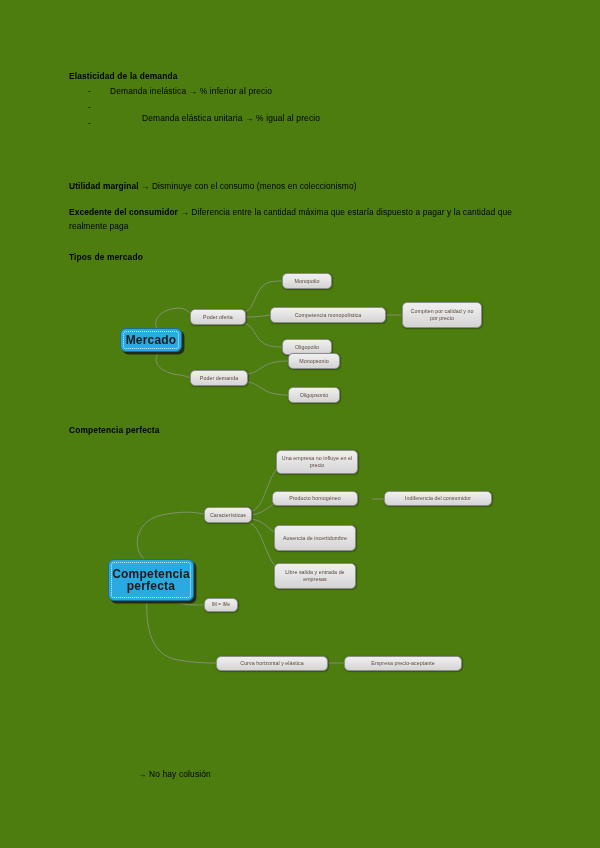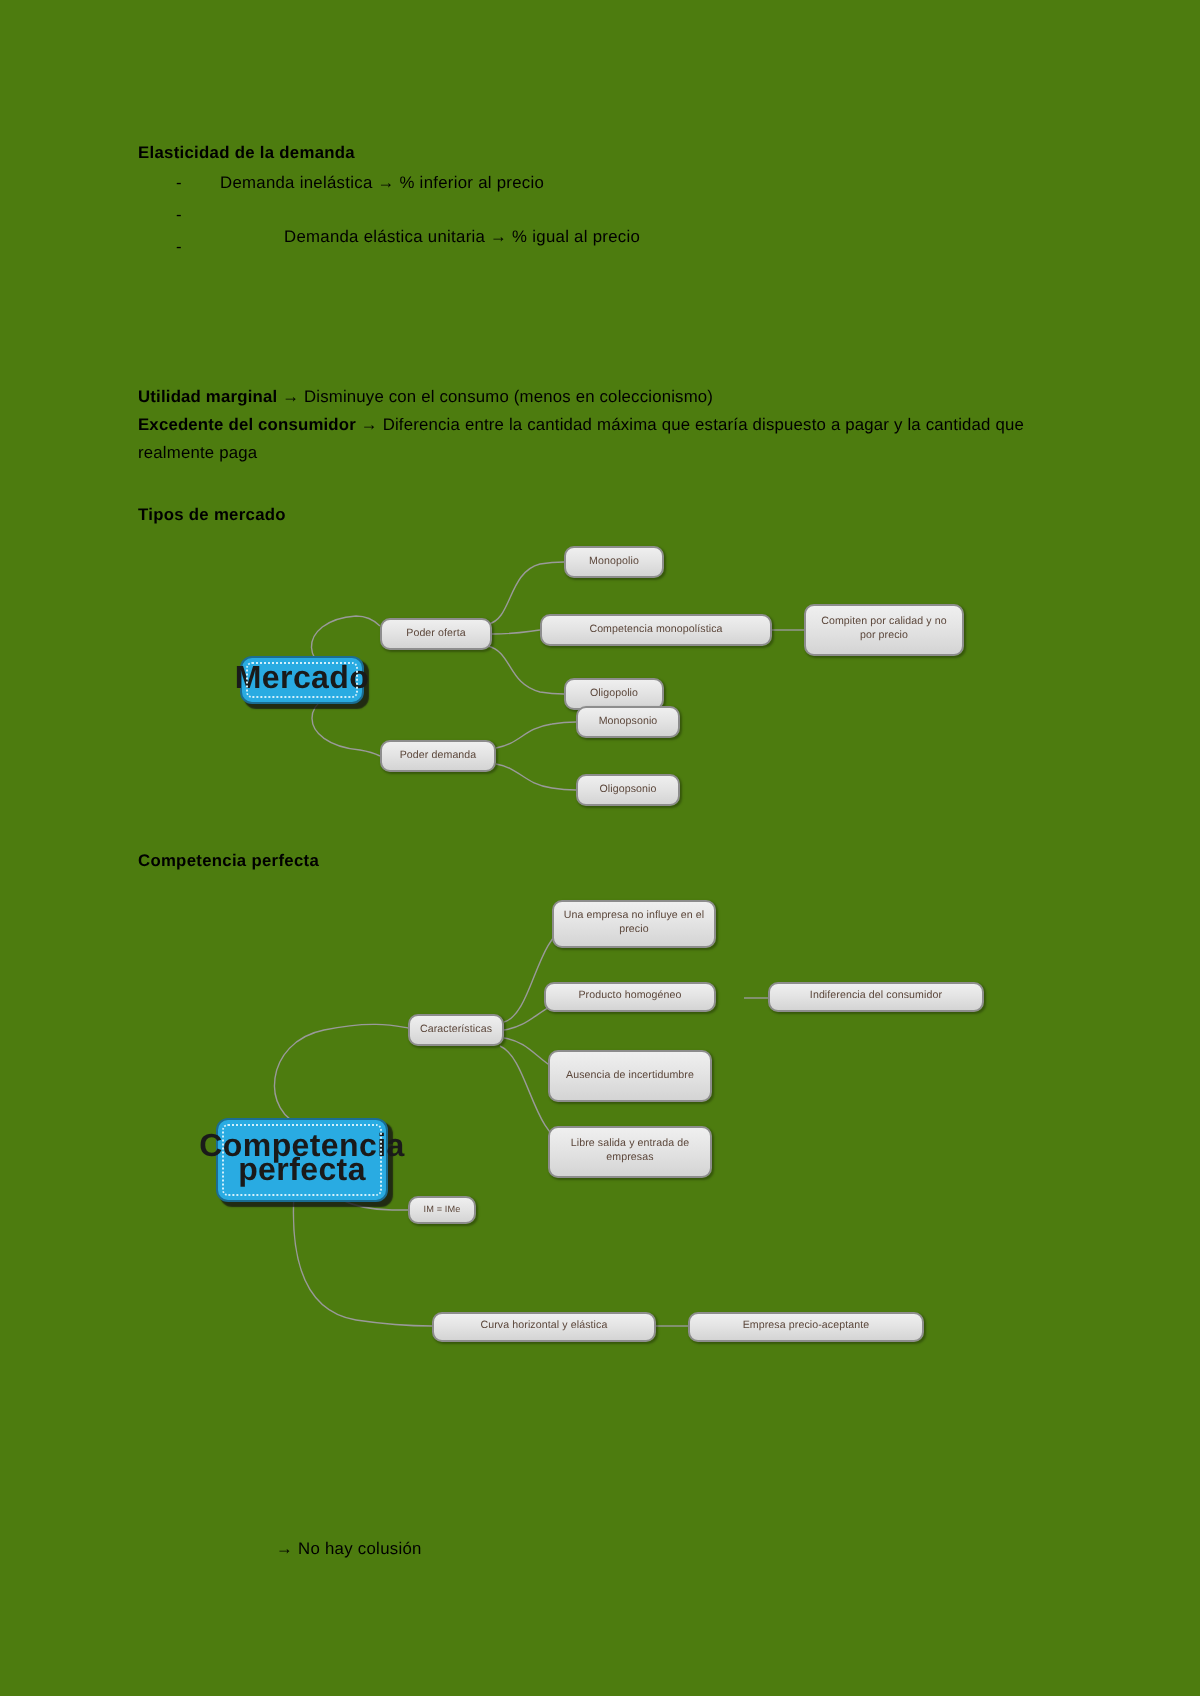--- a/index.html
+++ b/index.html
@@ -81,21 +81,21 @@
     padding: 1px 3px;
     box-shadow: 0.8px 0.8px 1.1px rgba(0,0,0,0.30);
     filter: blur(0.28px);
   }
   .node.center {
     background: #29abe2;
     border: 1px solid #1b6d92;
     border-radius: 6px;
     color: #1a1a1a;
     font-weight: bold;
-    font-size: 16px;
+    font-size: 12px;
     line-height: 12.4px;
     letter-spacing: 0.2px;
     box-shadow: 2.4px 2.4px 0.6px rgba(20,20,20,0.78);
     filter: none;
     outline: none;
     text-align: center;
   }
   .node.center::before {
     content: "";
     position: absolute;
@@ -118,21 +118,21 @@
 
   <div class="dash" style="left:88px; top:85px;">-</div>
   <div class="bullet-row" style="left:110px; top:85px;">Demanda inelástica → % inferior al precio</div>
 
   <div class="dash" style="left:88px; top:101px;">-</div>
 
   <div class="dash" style="left:88px; top:117px;">-</div>
   <div class="bullet-row" style="left:110px; top:112px;margin-left:32px;">Demanda elástica unitaria → % igual al precio</div>
 
 
-  <div class="para" style="left:69px; top:192px; width:470px;">
+  <div class="para" style="left:69px; top:180px; width:470px;">
     <b>Utilidad marginal</b><span> → Disminuye con el consumo (menos en coleccionismo)</span>
   </div>
 
   <div class="para" style="left:69px; top:206px; width:477px;">
     <b>Excedente del consumidor</b><span> → Diferencia entre la cantidad máxima que estaría dispuesto a pagar y la cantidad que realmente paga</span>
   </div>
 
   <div class="heading" style="left:69px; top:251px;">Tipos de mercado</div>
 
   <div class="map" style="left:118px; top:268px; width:420px; height:145px;">

